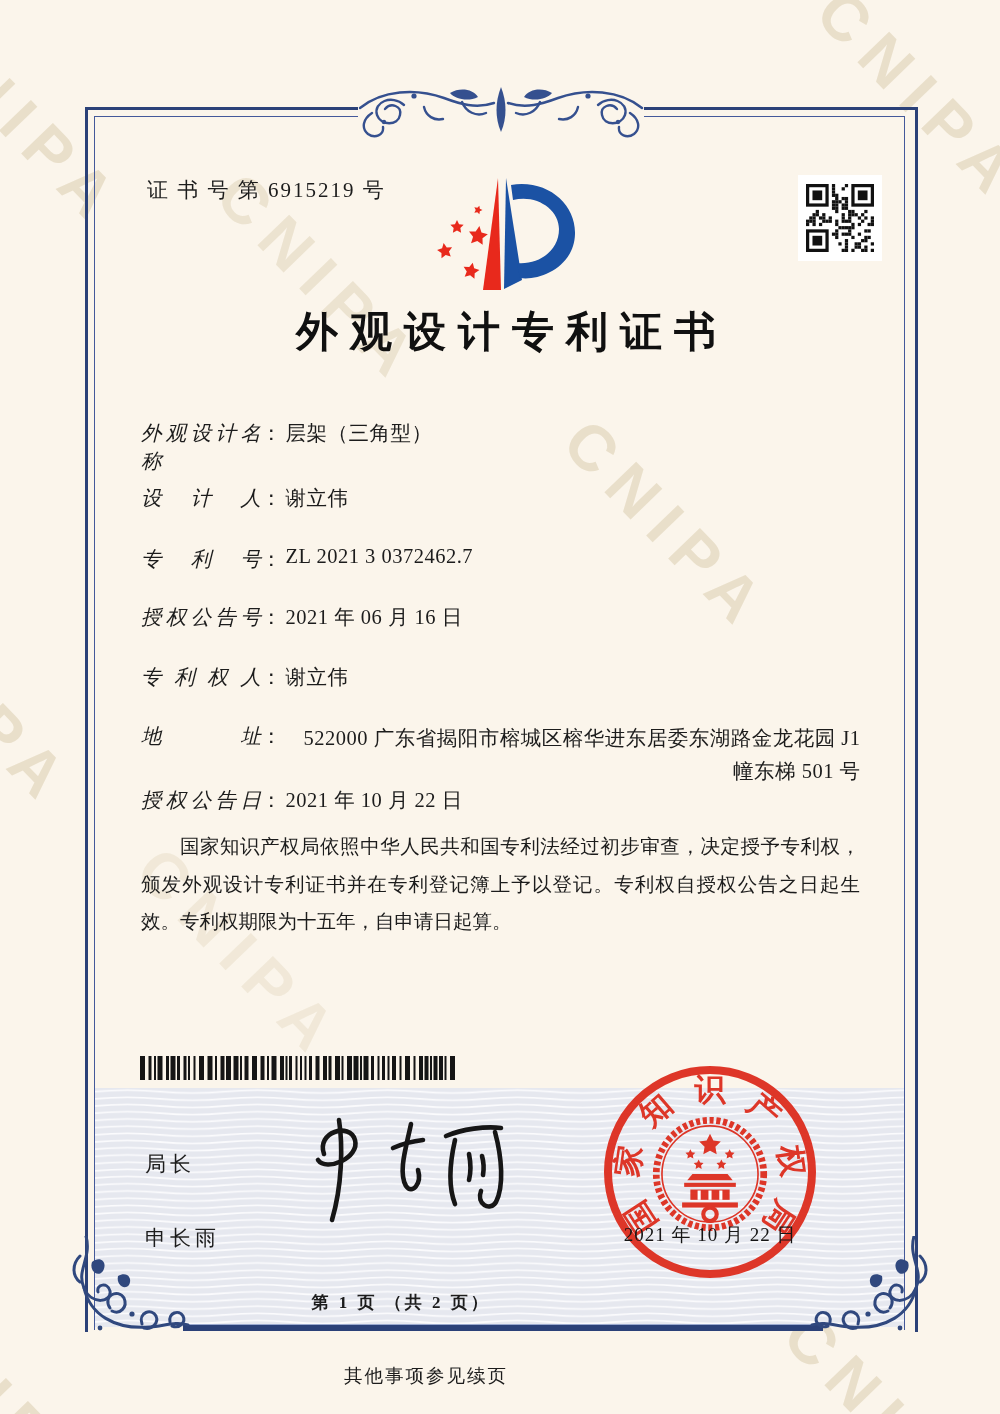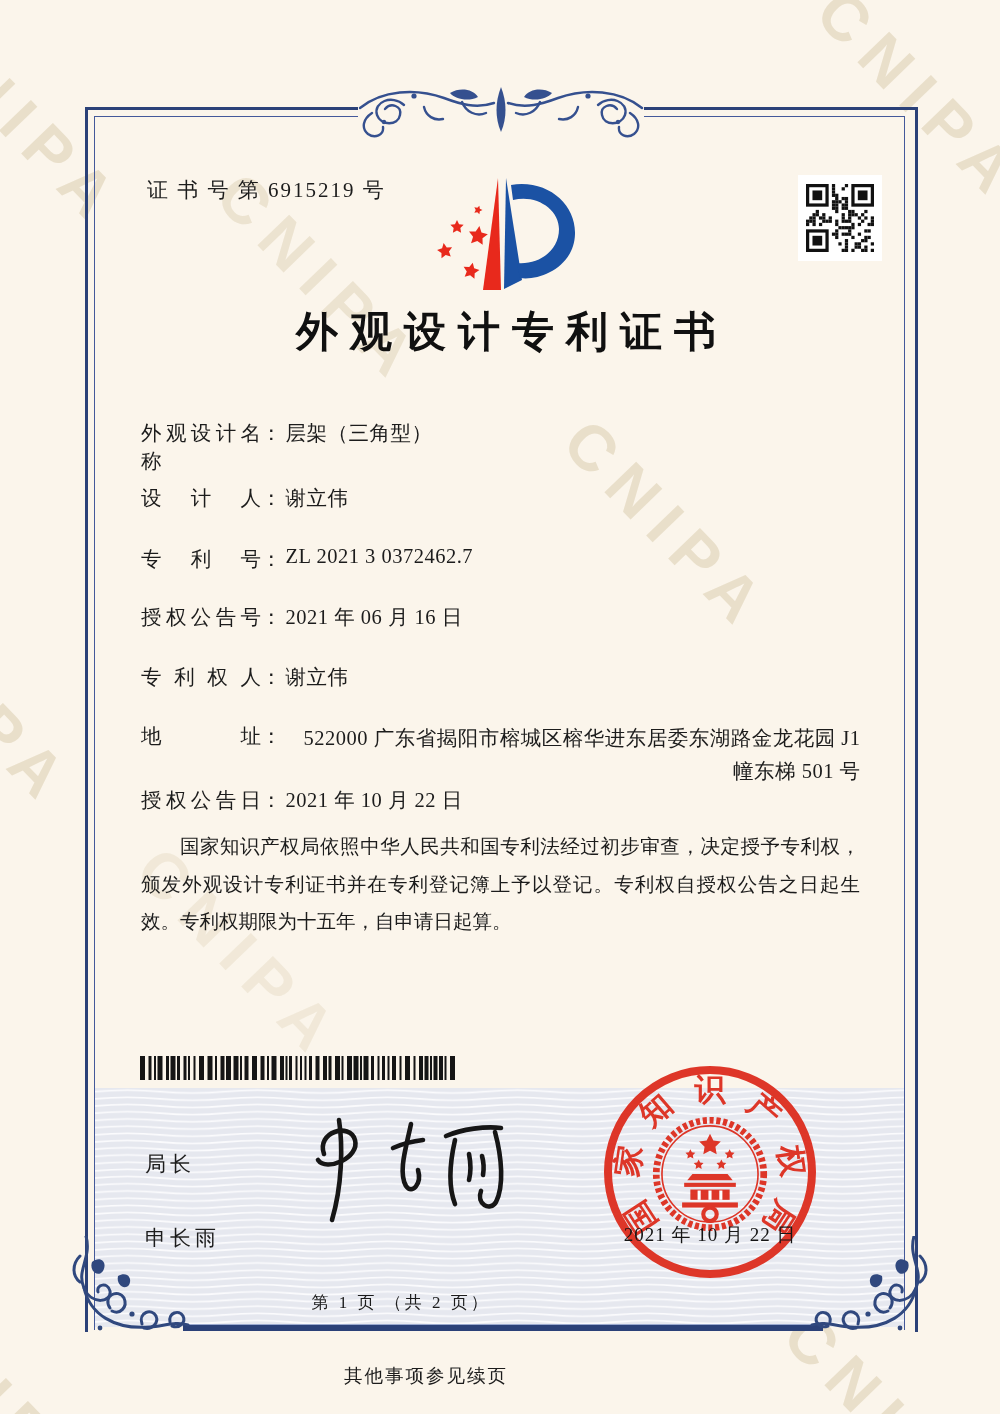--- a/index.html
+++ b/index.html
@@ -21,21 +21,21 @@
       border-top:1.5px solid #9aa9cf;background:#2b4178;z-index:4;}
   .ornament{z-index:4;}
   
   .cert-no{left:131px;top:176px;font-size:21px;letter-spacing:2px;z-index:3;margin-left:16px;}
   .qr-box{left:798px;top:175px;width:84px;height:86px;background:#fff;z-index:3;}
   .logo{left:424px;top:170px;z-index:3;}
   .title{left:0;top:304px;width:1000px;text-align:center;font-size:42px;font-weight:700;
       letter-spacing:12px;color:#101010;z-index:3;padding-left:12px;}
   
   .field{left:141px;font-size:20.5px;z-index:3;}
-  .flabel{display:inline-block;width:120px;text-align:justify;text-align-last:justify;vertical-align:top;}
+  .flabel{display:inline-block;width:120px;text-align:justify;text-align-last:justify;vertical-align:top;font-style:italic;}
   .fcolon{display:inline-block;vertical-align:top;margin-right:4px;}
   .fvalue{display:inline-block;vertical-align:top;letter-spacing:0.5px;text-align:right;}
   .addr .fvalue{width:575px;line-height:33px;}
   .pair2{position:absolute;left:374px;top:0;white-space:nowrap;}
   .pair2 .flabel2{letter-spacing:2px;}
   
   .body-text{left:141px;top:828px;width:719px;font-size:19.5px;line-height:37.5px;
       text-align:justify;z-index:3;}
   .body-text p{margin:0;text-indent:2em;}
   
@@ -48,21 +48,21 @@
   .sig{left:298px;top:1114px;z-index:6;}
   
   .seal{left:600px;top:1062px;width:220px;height:220px;z-index:5;opacity:.94;}
   .seal-ring{position:absolute;left:4px;top:4px;width:196px;height:196px;
       border:8px solid #dd2b1c;border-radius:50%;}
   .seal-char{position:absolute;width:36px;height:36px;text-align:center;
       font-size:31px;font-weight:700;color:#dd2b1c;line-height:36px;}
   .seal-date{left:602px;top:1222px;width:216px;text-align:center;font-size:19px;
       letter-spacing:1px;color:#161616;z-index:7;}
   
-  .page-num{left:0;top:1291px;width:802px;text-align:center;font-size:17px;letter-spacing:3px;z-index:3;}
+  .page-num{left:0;top:1291px;width:802px;text-align:center;font-size:17px;letter-spacing:3px;z-index:3;font-weight:bold;}
   .cont-note{left:0;top:1347px;width:852px;text-align:center;font-size:18.5px;letter-spacing:2px;z-index:3;margin-top:16px;}
 </style>
 </head>
 <body>
 
 <div class="wm" style="left:-45px;top:0px;">CNIPA</div>
 <div class="wm" style="left:255px;top:158px;opacity:.8;">CNIPA</div>
 <div class="wm" style="left:855px;top:-25px;">CNIPA</div>
 <div class="wm" style="left:602px;top:405px;">CNIPA</div>
 <div class="wm" style="left:-95px;top:580px;">CNIPA</div>

